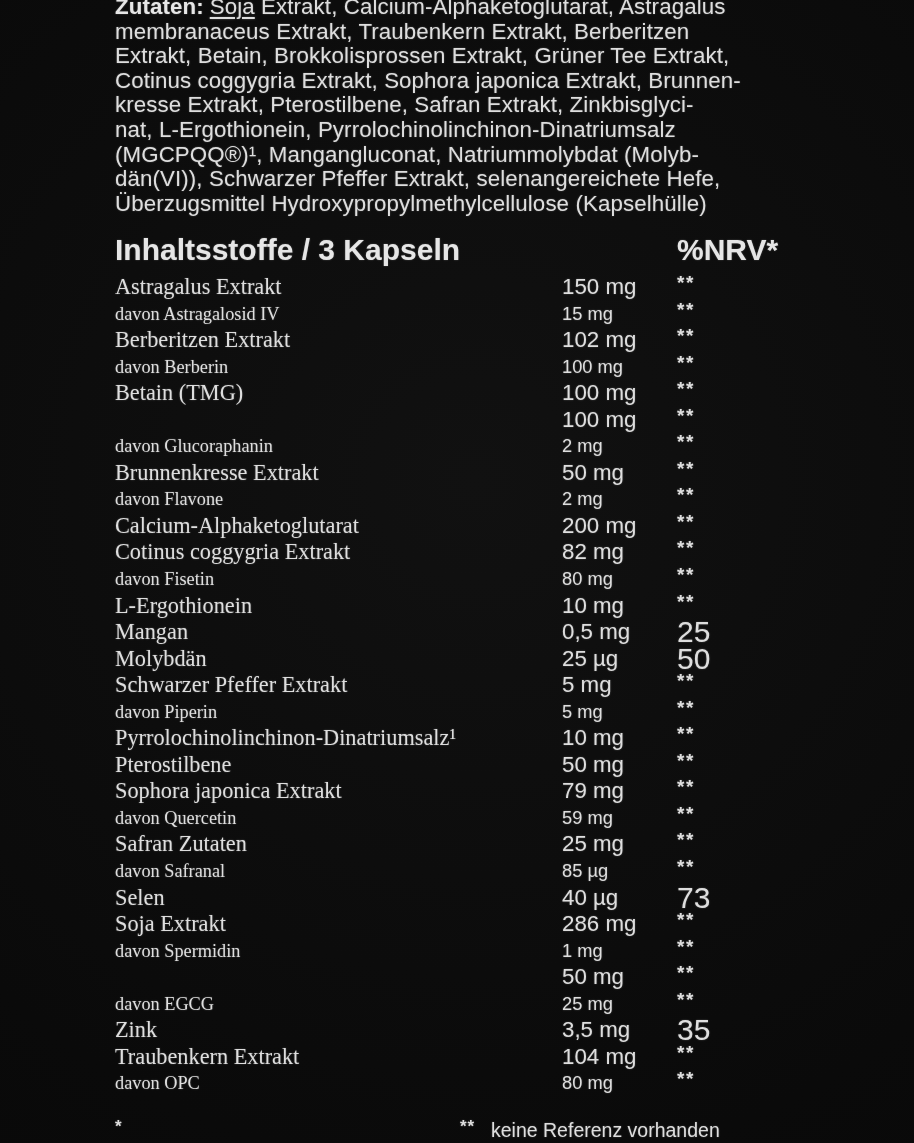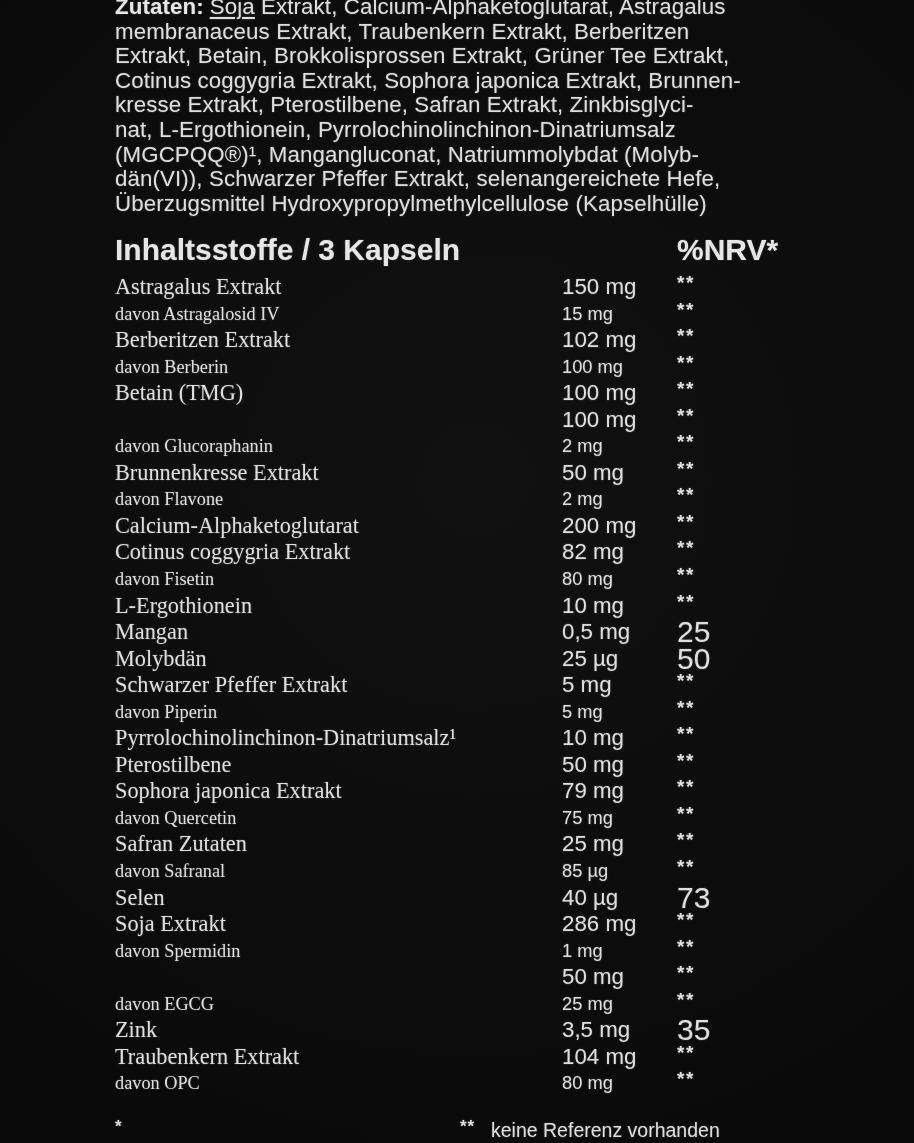--- a/index.html
+++ b/index.html
@@ -220,21 +220,21 @@
         <span class="camount">50 mg</span>
         <span class="cnrv stars">**</span>
       </div>
       <div class="trow main">
         <span class="cname">Sophora japonica Extrakt</span>
         <span class="camount">79 mg</span>
         <span class="cnrv stars">**</span>
       </div>
       <div class="trow sub">
         <span class="cname">davon Quercetin</span>
-        <span class="camount">75 mg</span>
+        <span class="camount">59 mg</span>
         <span class="cnrv stars">**</span>
       </div>
       <div class="trow main">
         <span class="cname">Safran Zutaten</span>
         <span class="camount">25 mg</span>
         <span class="cnrv stars">**</span>
       </div>
       <div class="trow sub">
         <span class="cname">davon Safranal</span>
         <span class="camount">85 µg</span>

